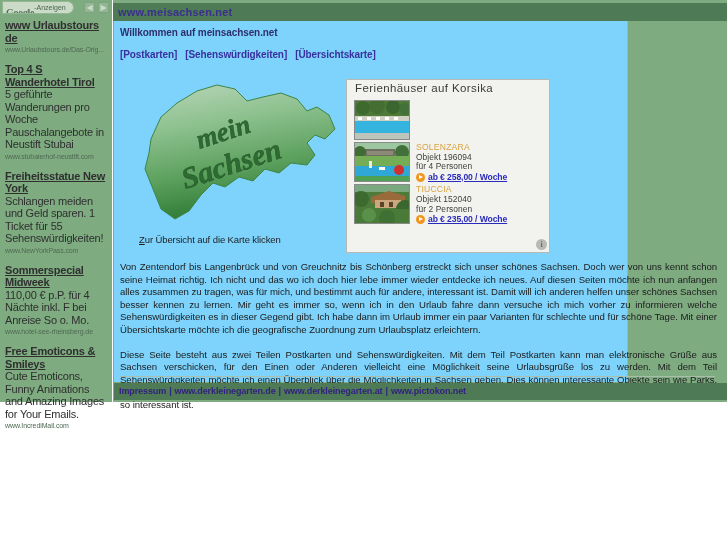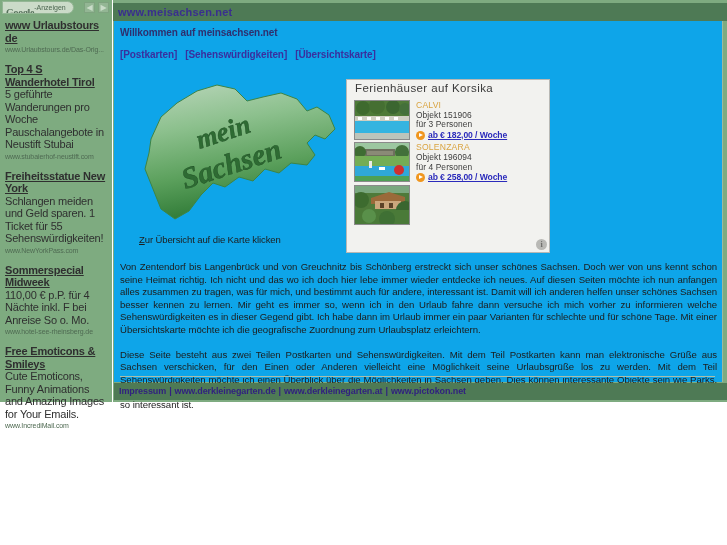--- a/index.html
+++ b/index.html
@@ -66,22 +66,22 @@
   .titlebar{
     position:absolute;left:0;top:3px;width:686px;height:18px;
     background:#4e7a55;
   }
   .titlebar .t{
     position:absolute;left:5px;top:2px;
     font-size:11px;line-height:14px;font-weight:bold;color:#3a2f8e;
     letter-spacing:.2px;
   }
   .content{
-    position:absolute;left:1px;top:21px;width:609px;height:361px;
-    background:#0ea5e9;border-right:1px solid #9db9a0;
+    position:absolute;left:1px;top:21px;width:514px;height:361px;
+    background:#7dd3fc;border-right:1px solid #9db9a0;
     box-sizing:border-box;
   }
   .welcome{
     position:absolute;left:6px;top:6px;
     font-size:10px;font-weight:bold;color:#2f2f6e;letter-spacing:-.1px;
   }
   .navlinks{
     position:absolute;left:6px;top:28px;
     font-size:10px;font-weight:bold;color:#3a2f9e;letter-spacing:-.1px;
   }
@@ -264,29 +264,20 @@
               <rect y="15" width="54" height="5" fill="#cfcfc2"></rect>
               <rect y="20" width="54" height="12" fill="#35b4e0"></rect>
               <rect y="32" width="54" height="6" fill="#bcc4bb"></rect>
               <rect x="3" y="16" width="4" height="3" fill="#fff"></rect>
               <rect x="12" y="16" width="4" height="3" fill="#fff"></rect>
               <rect x="21" y="16" width="4" height="3" fill="#fff"></rect>
               <rect x="30" y="16" width="4" height="3" fill="#fff"></rect>
               <rect x="39" y="16" width="4" height="3" fill="#fff"></rect>
             </svg>
           </div>
-          <div class="ktext">
-            <div class="ktitle">CALVI</div>
-            <div class="kline">Objekt 151906</div>
-            <div class="kline">für 3 Personen</div>
-            <div class="kprice">
-              <span class="arrow"></span>
-              <span class="pl">ab € 182,00 / Woche</span>
-            </div>
-          </div>
         </div>
 
         <div class="krow">
           <div class="kthumb">
             <svg width="54" height="38" viewBox="0 0 54 38">
               <rect width="54" height="38" fill="#6ea84f"></rect>
               <rect width="54" height="8" fill="#9cc7a0"></rect>
               <rect x="10" y="6" width="30" height="7" fill="#6e6f5e"></rect>
               <rect x="12" y="8" width="26" height="4" fill="#8a8a76"></rect>
               <circle cx="5" cy="9" r="6" fill="#3f6c33"></circle>
@@ -319,20 +310,29 @@
               <rect x="20" y="15" width="26" height="8" fill="#caa77c"></rect>
               <rect x="25" y="17" width="4" height="5" fill="#5b4328"></rect>
               <rect x="34" y="17" width="4" height="5" fill="#5b4328"></rect>
               <circle cx="6" cy="14" r="8" fill="#3d6b2f"></circle>
               <circle cx="50" cy="24" r="9" fill="#3a6630"></circle>
               <rect y="24" width="54" height="14" fill="#4a7a38"></rect>
               <circle cx="14" cy="30" r="7" fill="#59904a"></circle>
               <circle cx="32" cy="33" r="8" fill="#3f7034"></circle>
             </svg>
           </div>
+          <div class="ktext">
+            <div class="ktitle">TIUCCIA</div>
+            <div class="kline">Objekt 152040</div>
+            <div class="kline">für 2 Personen</div>
+            <div class="kprice">
+              <span class="arrow"></span>
+              <span class="pl">ab € 235,00 / Woche</span>
+            </div>
+          </div>
         </div>
 
         <div class="infoicon">i</div>
       </div>
 
       <div class="copy">
         <p>Von Zentendorf bis Langenbrück und von Greuchnitz bis Schönberg erstreckt sich unser schönes Sachsen. Doch wer von uns kennt schon seine Heimat richtig. Ich nicht und das wo ich doch hier lebe immer wieder entdecke ich neues. Auf diesen Seiten möchte ich nun anfangen alles zusammen zu tragen, was für mich, und bestimmt auch für andere, interessant ist. Damit will ich anderen helfen unser schönes Sachsen besser kennen zu lernen. Mir geht es immer so, wenn ich in den Urlaub fahre dann versuche ich mich vorher zu informieren welche Sehenswürdigkeiten es in dieser Gegend gibt. Ich habe dann im Urlaub immer ein paar Varianten für schlechte und für schöne Tage. Mit einer Übersichtskarte möchte ich die geografische Zuordnung zum Urlaubsplatz erleichtern.</p>
         <p>Diese Seite besteht aus zwei Teilen Postkarten und Sehenswürdigkeiten. Mit dem Teil Postkarten kann man elektronische Grüße aus Sachsen verschicken, für den Einen oder Anderen vielleicht eine Möglichkeit seine Urlaubsgrüße los zu werden. Mit dem Teil Sehenswürdigkeiten möchte ich einen Überblick über die Möglichkeiten in Sachsen geben. Dies können interessante Objekte sein wie Parks, Burgen, Musen aber auch Freizeittipps wie Wandern, schöne Gaststätten, Aussichtspunkte, schöne Orte für Hochzeiten, oder was sonst noch so interessant ist.</p>
       </div>
 

